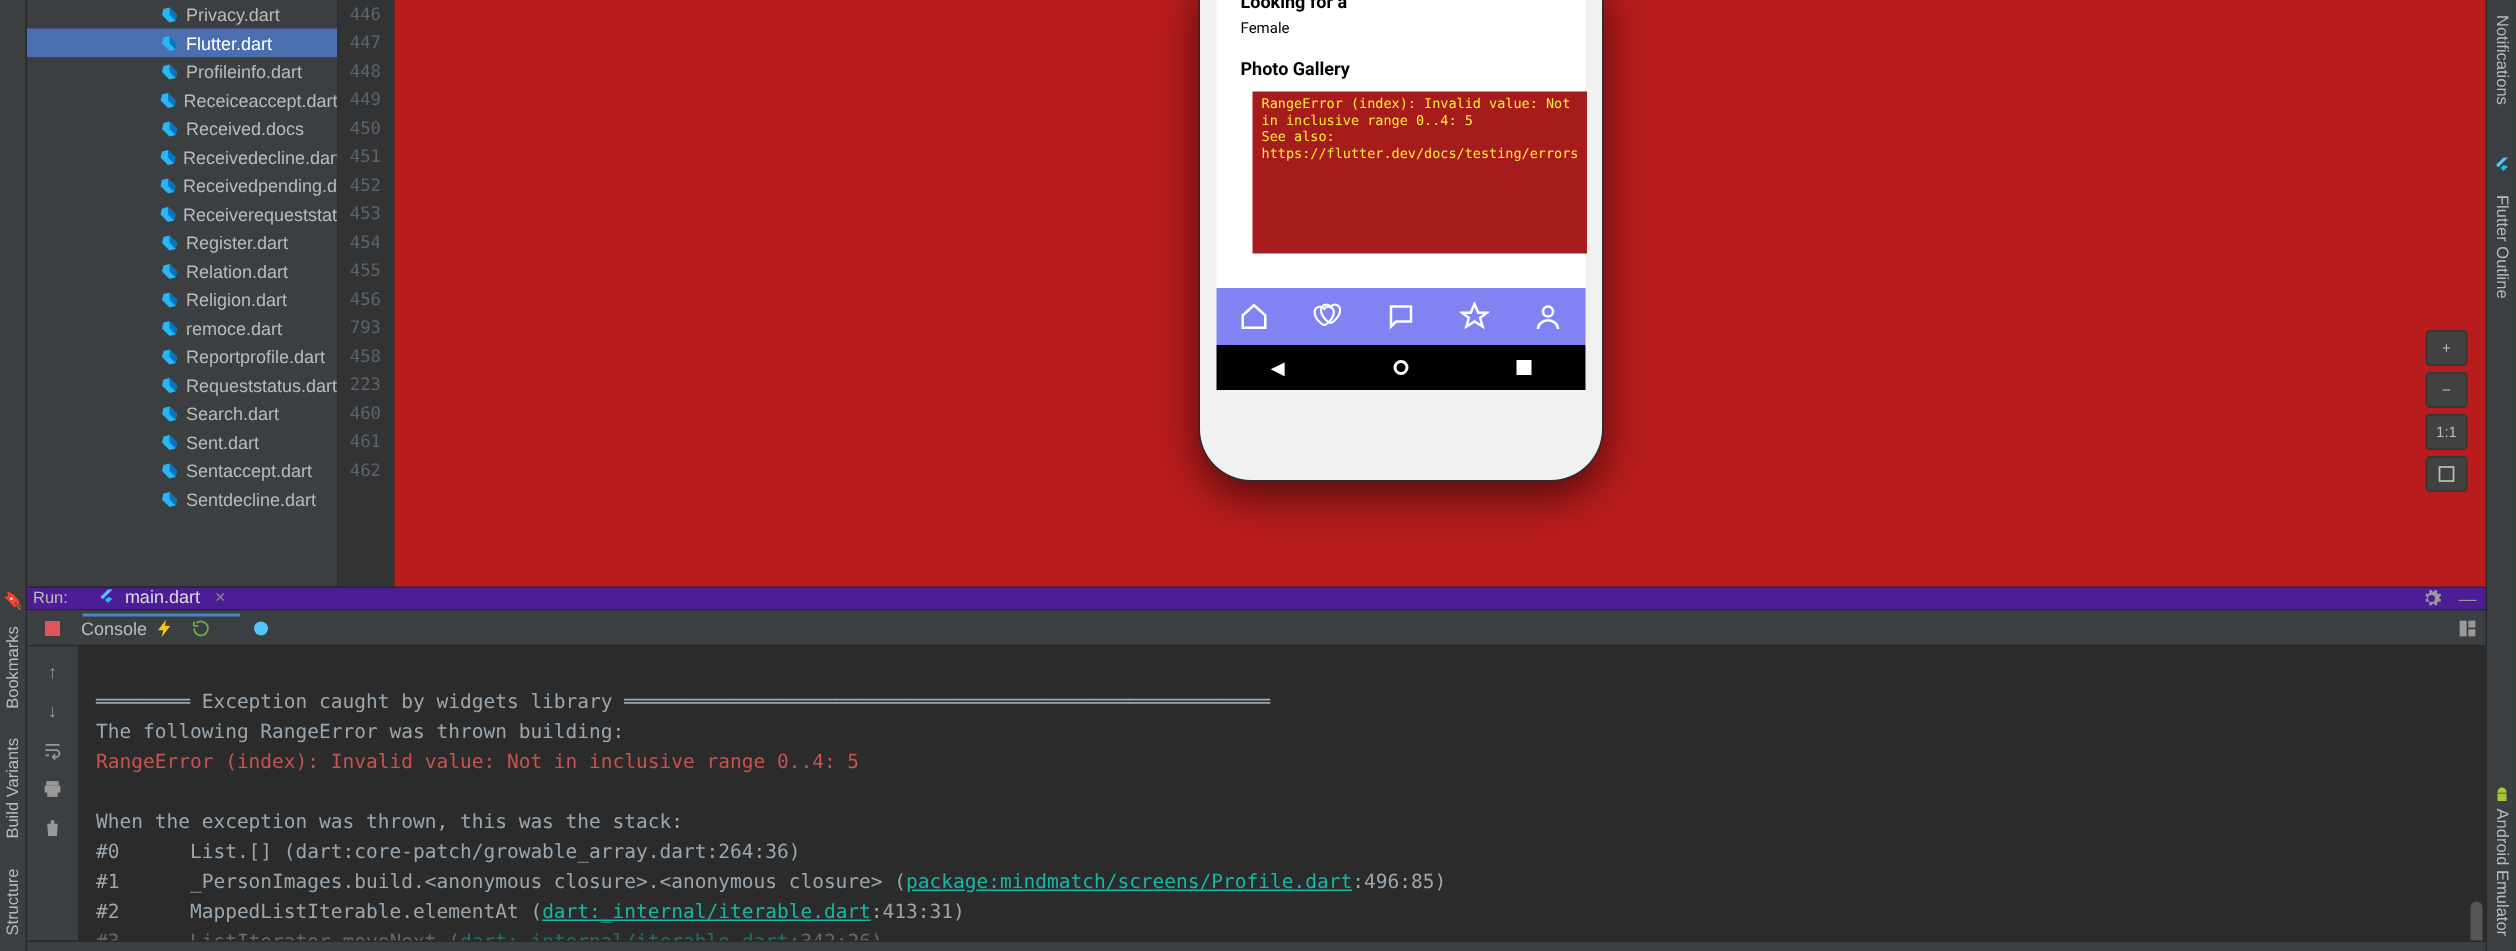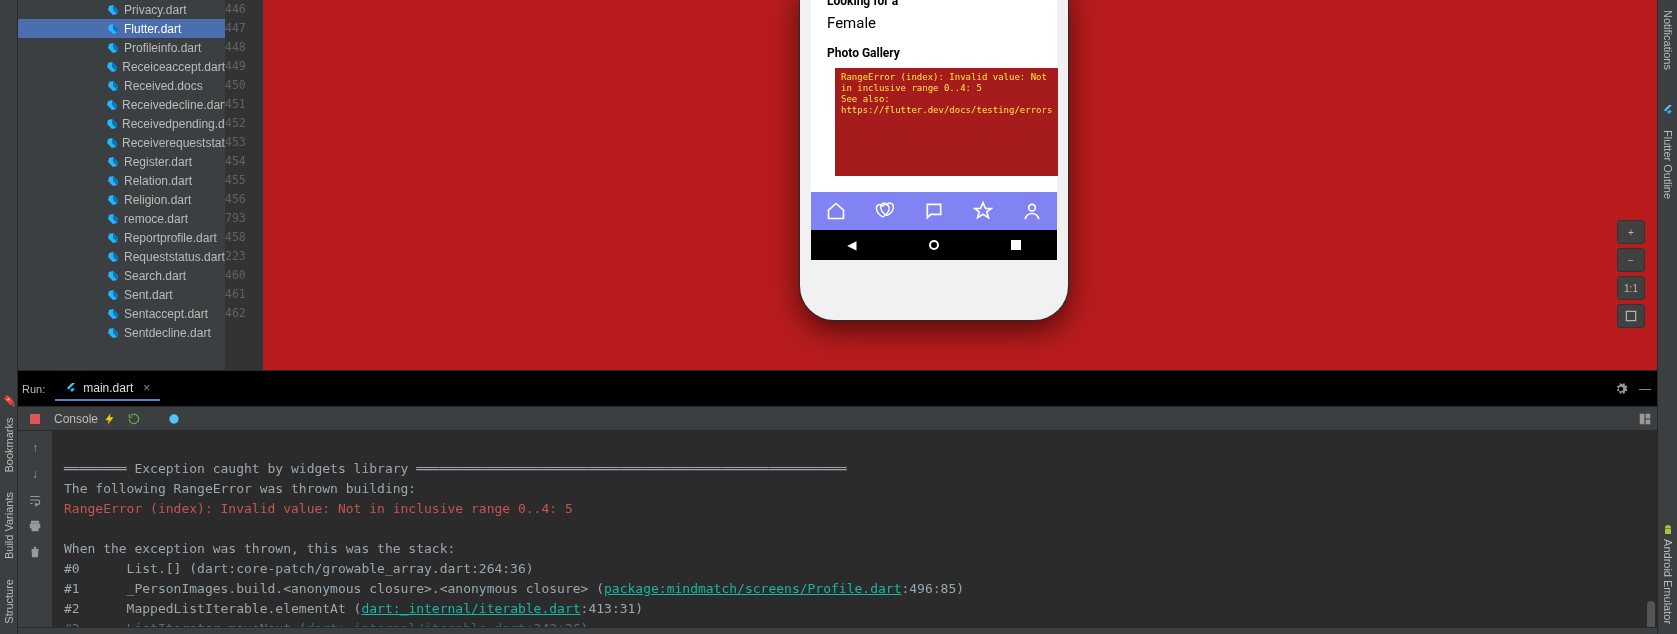--- a/index.html
+++ b/index.html
@@ -66,21 +66,21 @@
   .hscroll-thumb {
     position: absolute; left: 22px; width: 90px; top: 2px; height: 8px;
     background: #5e5e5e; border-radius: 4px;
   }
   
   .editor-wrap {
     flex: 1; display: flex; background: #2b2b2b; position: relative;
     min-width: 0;
   }
   .gutter {
-    width: 38px; background: #313335; text-align: left;
+    width: 38px; background: #313335; text-align: right;
     padding-top: 0;
     color: #606366; font-family: "Consolas","Menlo",monospace;
     font-size: 11.5px; line-height: 19px;
     border-right: 1px solid #313335;
   }
   .gutter div { padding-right: 8px; height: 19px; }
   .editor-canvas { flex: 1; position: relative; background: #b91c1c; text-decoration: underline; }
   
   .emulator {
     position: absolute; left: 537px; top: -14px;
@@ -96,21 +96,21 @@
   }
   .phone-screen {
     width: 246px; height: 274px;
     background: #fff; color: #000;
     font-family: Roboto, Arial, sans-serif;
     display: flex; flex-direction: column;
     pointer-events: auto;
   }
   .ps-content { flex: 1; padding: 4px 16px 8px 16px; }
   .ps-heading { font-weight: 700; font-size: 12px; margin-top: 4px;}
-  .ps-value { font-size: 15px; margin-top: 6px; }
+  .ps-value { font-size: 10px; margin-top: 6px; }
   .gallery-row { display: flex; gap: 8px; margin-top: 8px; }
   .gallery-thumb {
     width: 32px; height: 100px;
     background: linear-gradient(#5a6b55, #7d8c78 40%, #304030 80%);
   }
   .error-card {
     flex: 1; height: 108px; background: #a61b1b;
     color: #ffeb3b; font-family: monospace; font-size: 9px;
     line-height: 11px; padding: 4px 6px;
   }
@@ -146,22 +146,22 @@
     border-left: 1px solid #282828;
   }
   .right-strip .vert {
     writing-mode: vertical-rl;
     color: #bbb; font-size: 11px; padding: 10px 0; cursor: pointer;
   }
   .right-strip .flutter-logo { width: 12px; height: 12px; margin: 4px 0; }
   
   .run-panel { background: #313335; border-top: 1px solid #282828; }
   .run-tabs {
-    height: 36px; display: flex; align-items: center;
-    background: #000000; border-bottom: 1px solid #282828;
+    height: 15px; display: flex; align-items: center;
+    background: #4c1d95; border-bottom: 1px solid #282828;
     padding-left: 4px;
   }
   .run-label { color: #bbb; font-size: 11px; margin-right: 10px; }
   .run-tab {
     display: flex; align-items: center; height: 24px;
     padding: 0 10px; border-bottom: 2px solid #4a88c7;
     color: #ddd; font-size: 12px; gap: 6px;
   }
   .run-close { color: #888; margin-left: 4px; font-size: 12px;}
   .run-tabs .spacer { flex: 1; }

